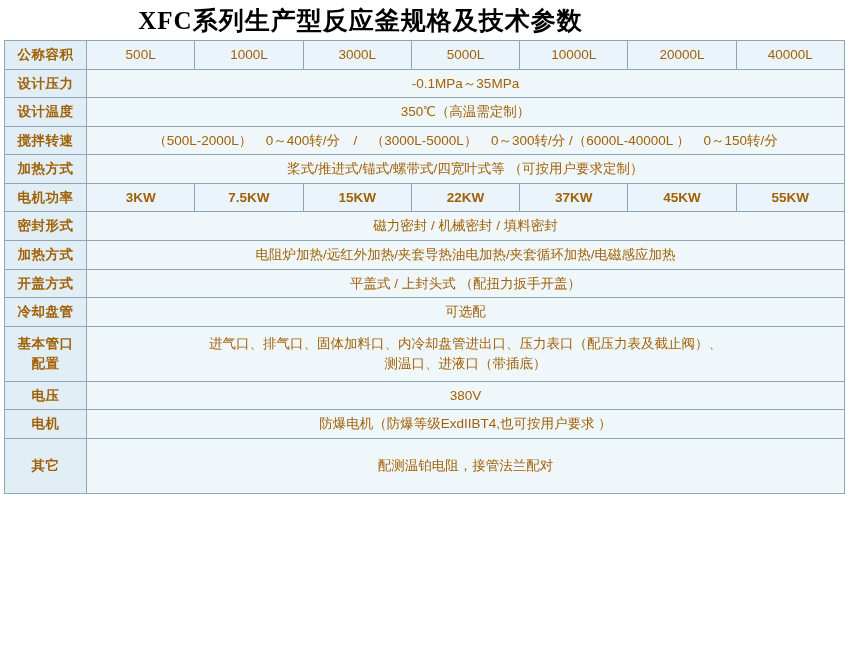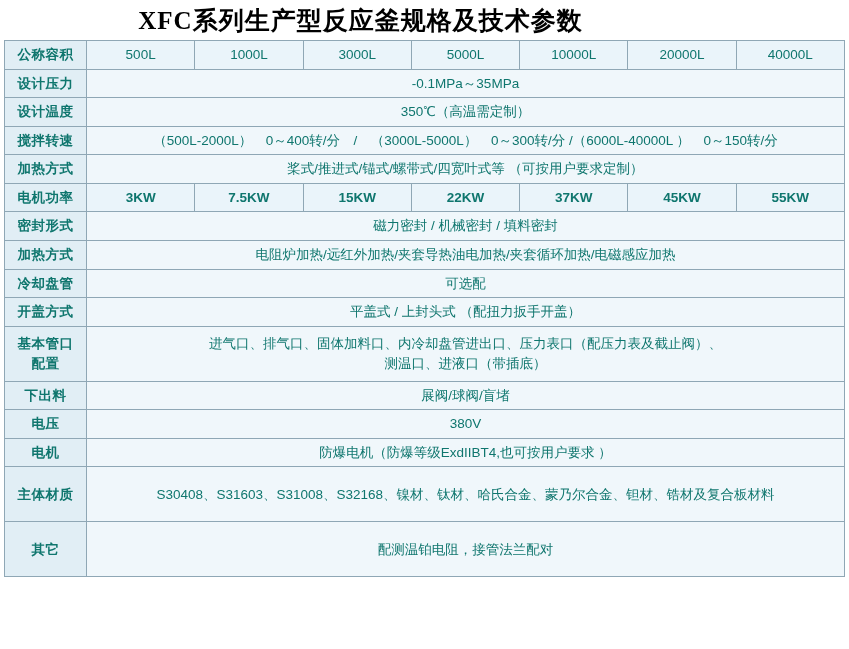--- a/index.html
+++ b/index.html
@@ -34,21 +34,21 @@
   }
   table.spec {
     width: 841px;
     margin: 0 4px;
     border-collapse: collapse;
     table-layout: fixed;
   }
   table.spec td {
     border: 1px solid #8fa7b5;
     font-size: 13.5px;
-    color: #0f766e;
+    color: #a16207;
     text-align: center;
     vertical-align: middle;
     padding: 4px 3px;
     line-height: 1.45;
   }
   td.label {
     width: 75px;
     background: #e1eef5;
     font-weight: bold;
     font-size: 13.5px;
@@ -128,60 +128,52 @@
         <td class="label">密封形式</td>
         <td class="val" colspan="7">磁力密封 / 机械密封 / 填料密封</td>
       </tr>
 
       <tr>
         <td class="label">加热方式</td>
         <td class="val" colspan="7">电阻炉加热/远红外加热/夹套导热油电加热/夹套循环加热/电磁感应加热</td>
       </tr>
 
       <tr>
-        <td class="label">冷却盘管</td>
-        <td class="val" colspan="7">可选配</td>
+        <td class="label">开盖方式</td>
+        <td class="val" colspan="7">平盖式 / 上封头式 （配扭力扳手开盖）</td>
       </tr>
 
       <tr>
-        <td class="label">开盖方式</td>
-        <td class="val" colspan="7">平盖式 / 上封头式 （配扭力扳手开盖）</td>
+        <td class="label">冷却盘管</td>
+        <td class="val" colspan="7">可选配</td>
       </tr>
 
       <tr>
         <td class="label tall">
           <span class="two-line">基本管口</span>
           <span class="two-line">配置</span>
         </td>
         <td class="val tall" colspan="7">
           <span class="two-line">进气口、排气口、固体加料口、内冷却盘管进出口、压力表口（配压力表及截止阀）、</span>
           <span class="two-line">测温口、进液口（带插底）</span>
         </td>
       </tr>
 
-      <tr>
-        <td class="label">下出料</td>
-        <td class="val" colspan="7">展阀/球阀/盲堵</td>
-      </tr>
 
       <tr>
         <td class="label">电压</td>
         <td class="val" colspan="7">380V</td>
       </tr>
 
       <tr>
         <td class="label">电机</td>
         <td class="val" colspan="7">防爆电机（防爆等级ExdIIBT4,也可按用户要求 ）</td>
       </tr>
 
 
-      <tr>
-        <td class="label tall">主体材质</td>
-        <td class="val left tall" colspan="7">S30408、S31603、S31008、S32168、镍材、钛材、哈氏合金、蒙乃尔合金、钽材、锆材及复合板材料</td>
-      </tr>
 
       <tr>
         <td class="label tall">其它</td>
         <td class="val tall" colspan="7">配测温铂电阻，接管法兰配对</td>
       </tr>
     </tbody>
   </table>
 
 </div>
 

